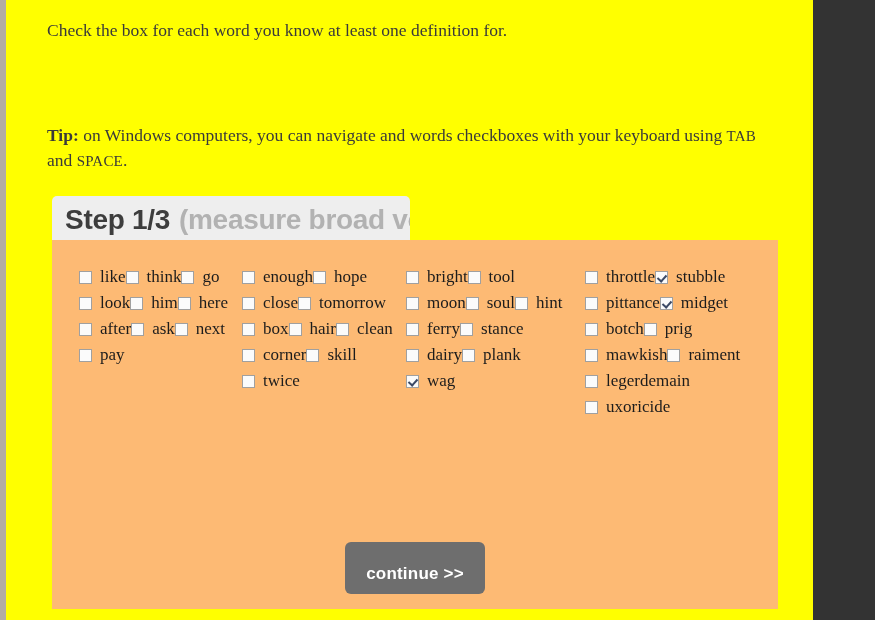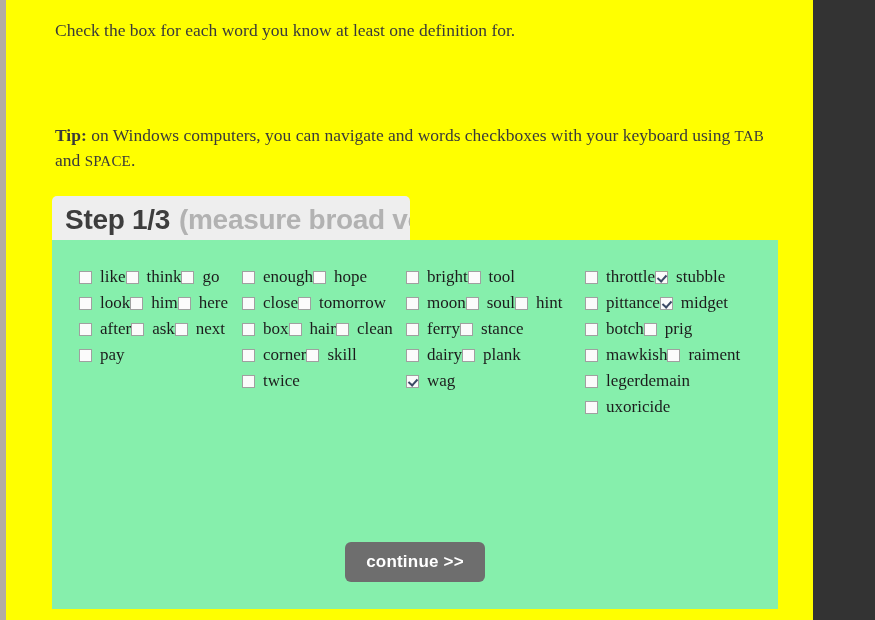--- a/index.html
+++ b/index.html
@@ -43,21 +43,20 @@
   }
 
   .intro {
     position: absolute;
     left: 41px;
     width: 730px;
     color: #3a3a3a;
     font-family: "Liberation Serif", serif;
     font-size: 17.5px;
     line-height: 24px;
-    margin-left: 8px;
   }
   #intro-line-1 { top: 18px; }
   #intro-line-2 { top: 60px; }
   #intro-line-3 { top: 122px; }
 
   .bold-lead { font-weight: bold; }
   .smallcaps {
     font-variant: small-caps;
     font-size: 22px;
     letter-spacing: 0.2px;
@@ -91,21 +90,21 @@
     margin-left: 9px;
   }
 
   
   #panel {
     position: absolute;
     left: 46px;
     top: 240px;
     width: 726px;
     height: 369px;
-    background: #86efac;
+    background: #fdba74;
   }
 
   #word-grid {
     position: absolute;
     left: 27px;
     top: 24px;
     width: 672px;
   }
   .wcol {
     position: absolute;
@@ -160,21 +159,21 @@
     width: 726px;
     text-align: center;
   }
   #continue-button {
     display: inline-block;
     background: #6e6e6e;
     color: #ffffff;
     font-family: "Liberation Sans", sans-serif;
     font-weight: bold;
     font-size: 17px;
-    padding: 10px 21px 10px 21px;
+    padding: 22px 21px 10px 21px;
     border: none;
     border-radius: 6px;
     cursor: pointer;
     letter-spacing: 0.2px;
   }
 </style>
 </head>
 <body>
 
 <div id="page">

